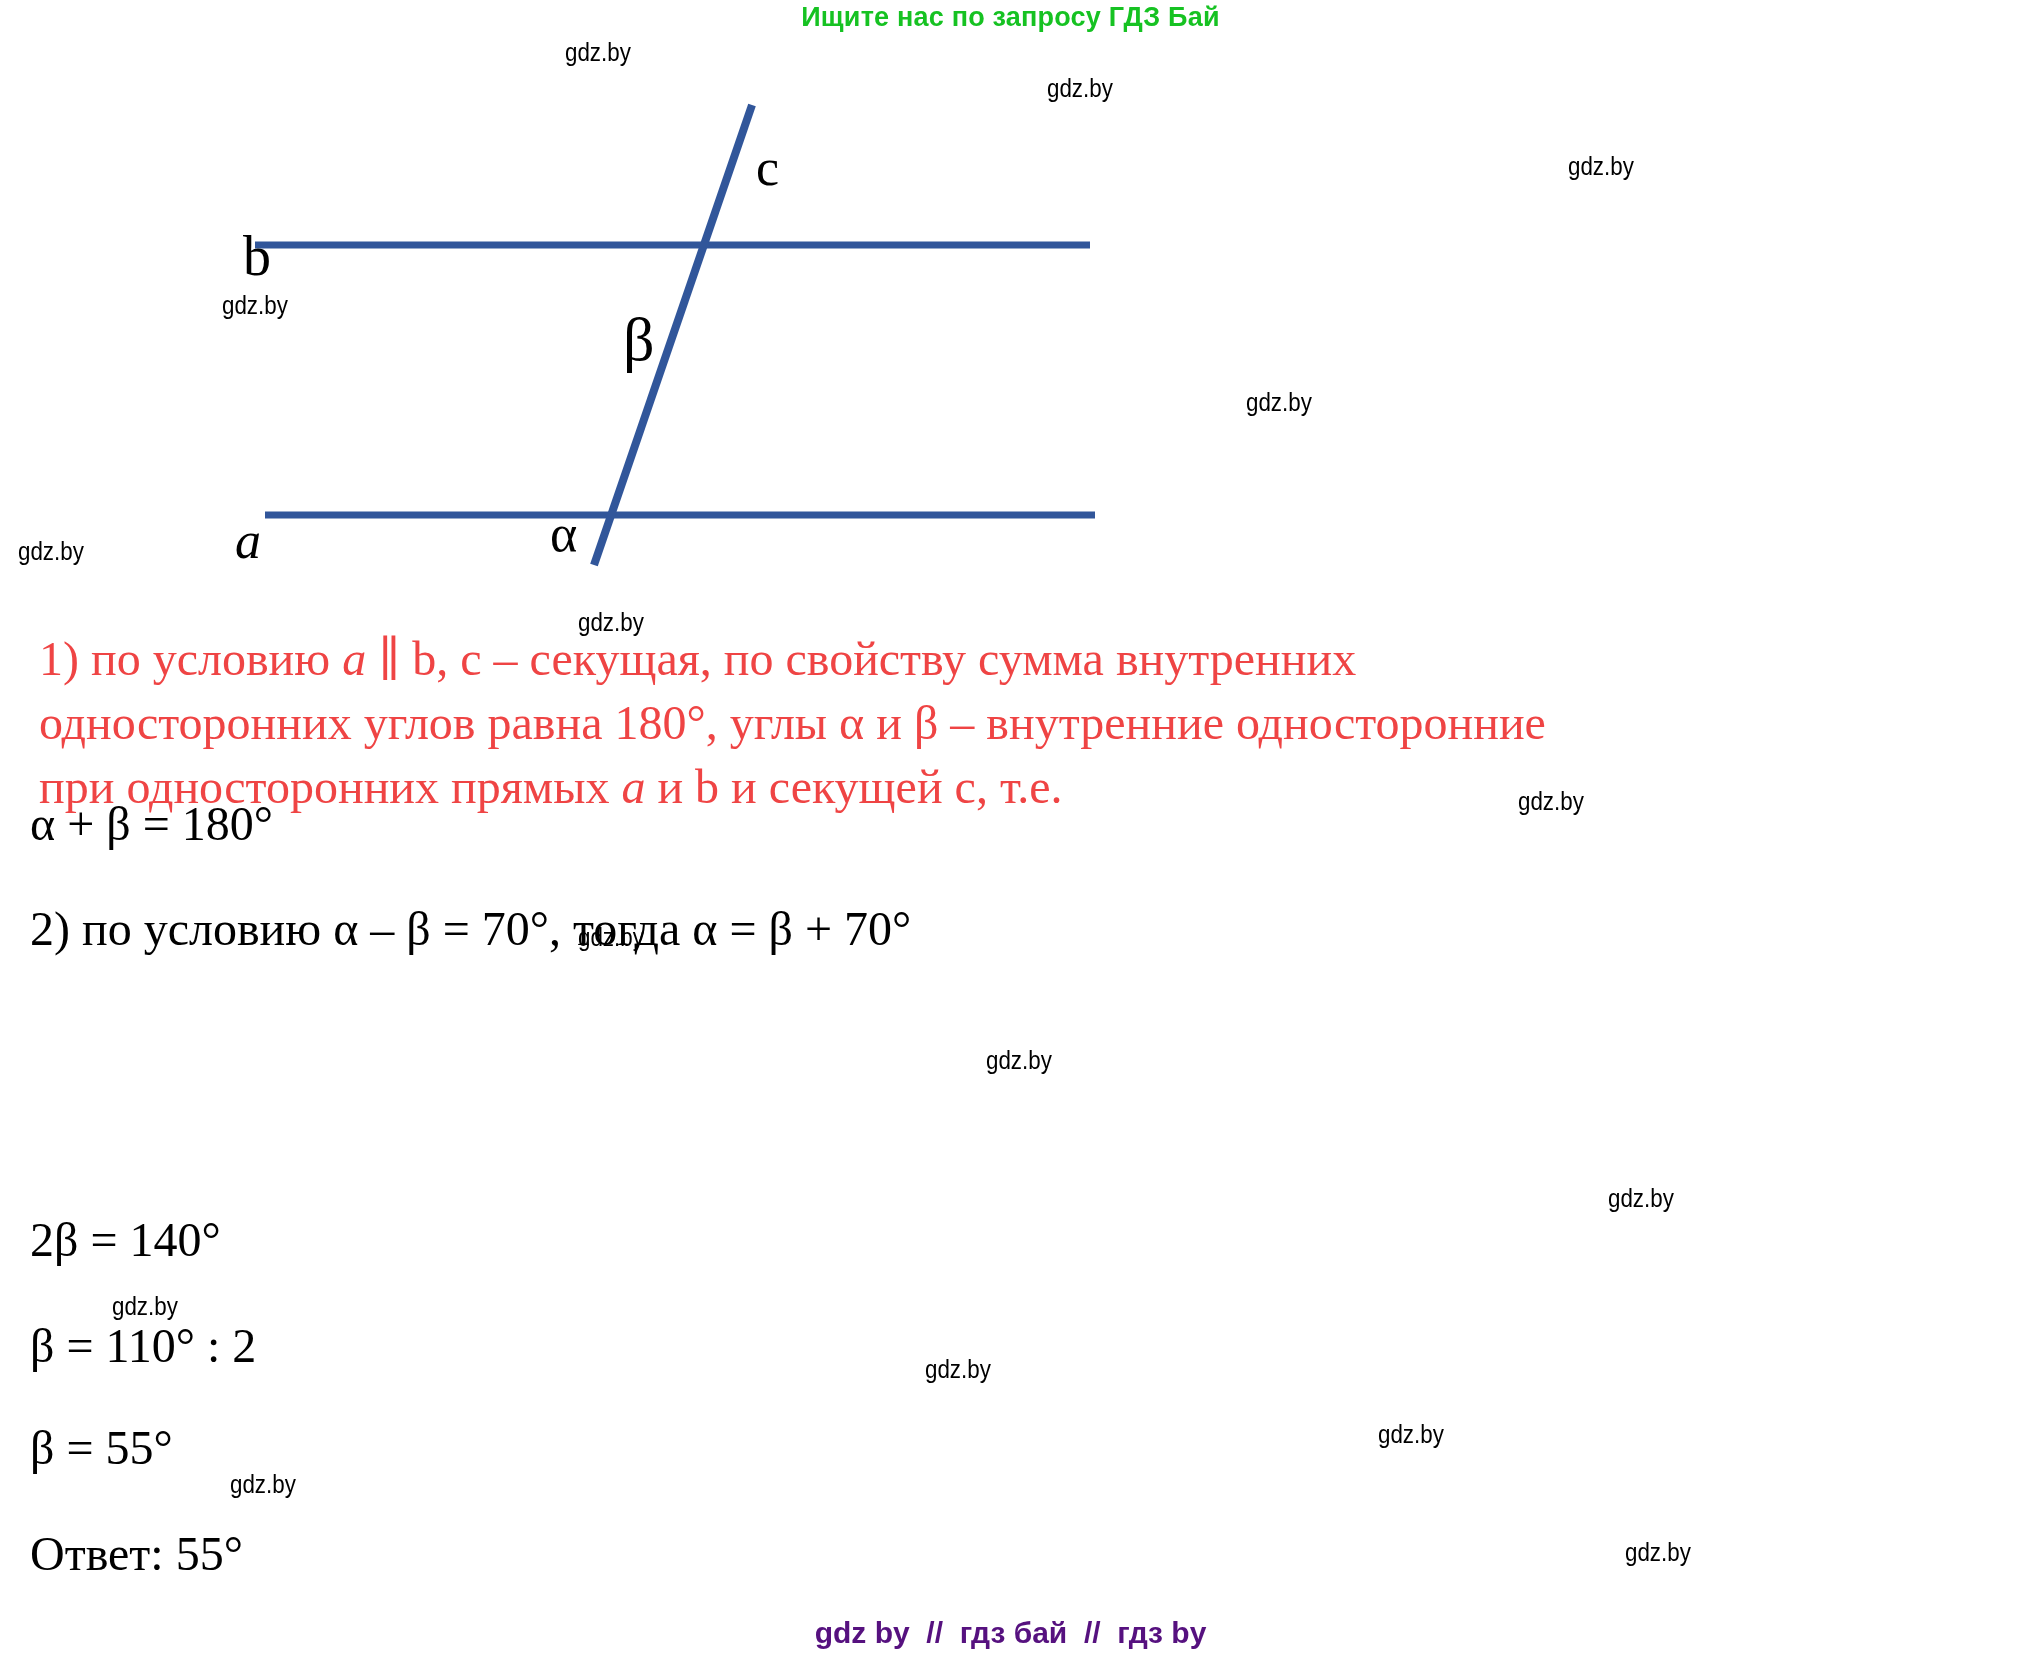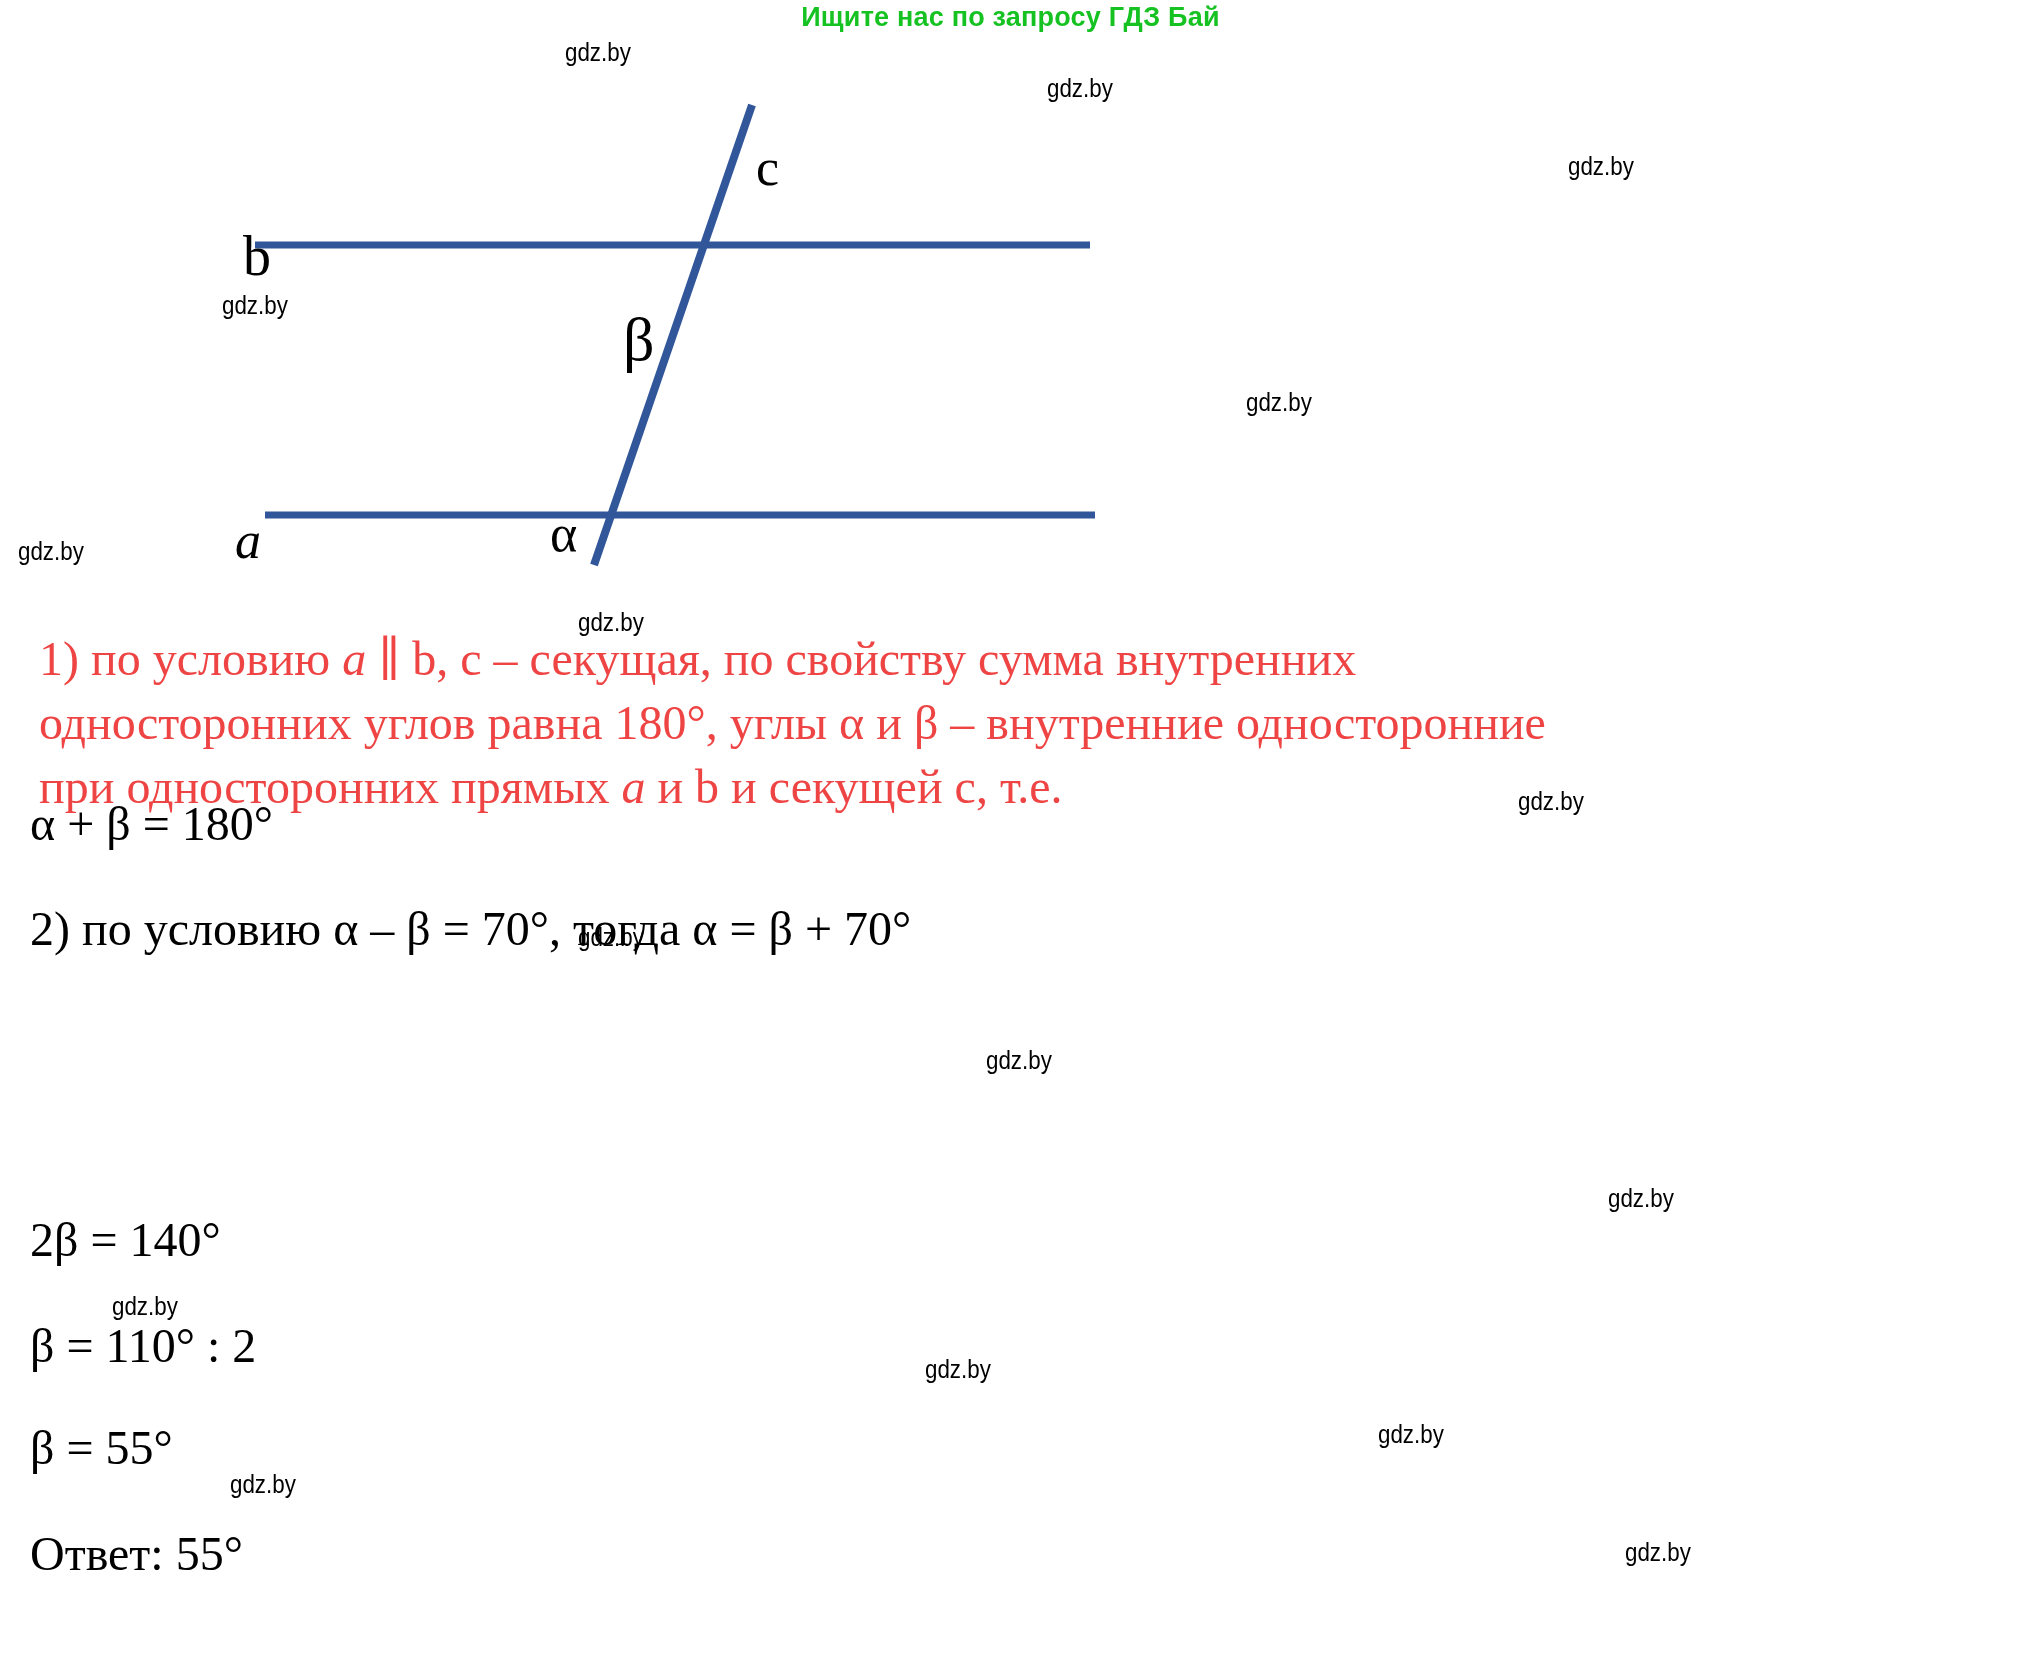--- a/index.html
+++ b/index.html
@@ -154,14 +154,15 @@
       <div class="wm" style="left: 578px; top: 923px;">gdz.by</div>
       <div class="wm" style="left: 986px; top: 1046px;">gdz.by</div>
       <div class="wm" style="left: 1608px; top: 1184px;">gdz.by</div>
       <div class="wm" style="left: 112px; top: 1292px;">gdz.by</div>
       <div class="wm" style="left: 925px; top: 1355px;">gdz.by</div>
       <div class="wm" style="left: 1378px; top: 1420px;">gdz.by</div>
       <div class="wm" style="left: 230px; top: 1470px;">gdz.by</div>
       <div class="wm" style="left: 1625px; top: 1538px;">gdz.by</div>
     </div>
 
+  <div class="footer">gdz by  //  гдз бай  //  гдз by</div>
 
 </div>
 
 </body></html>

